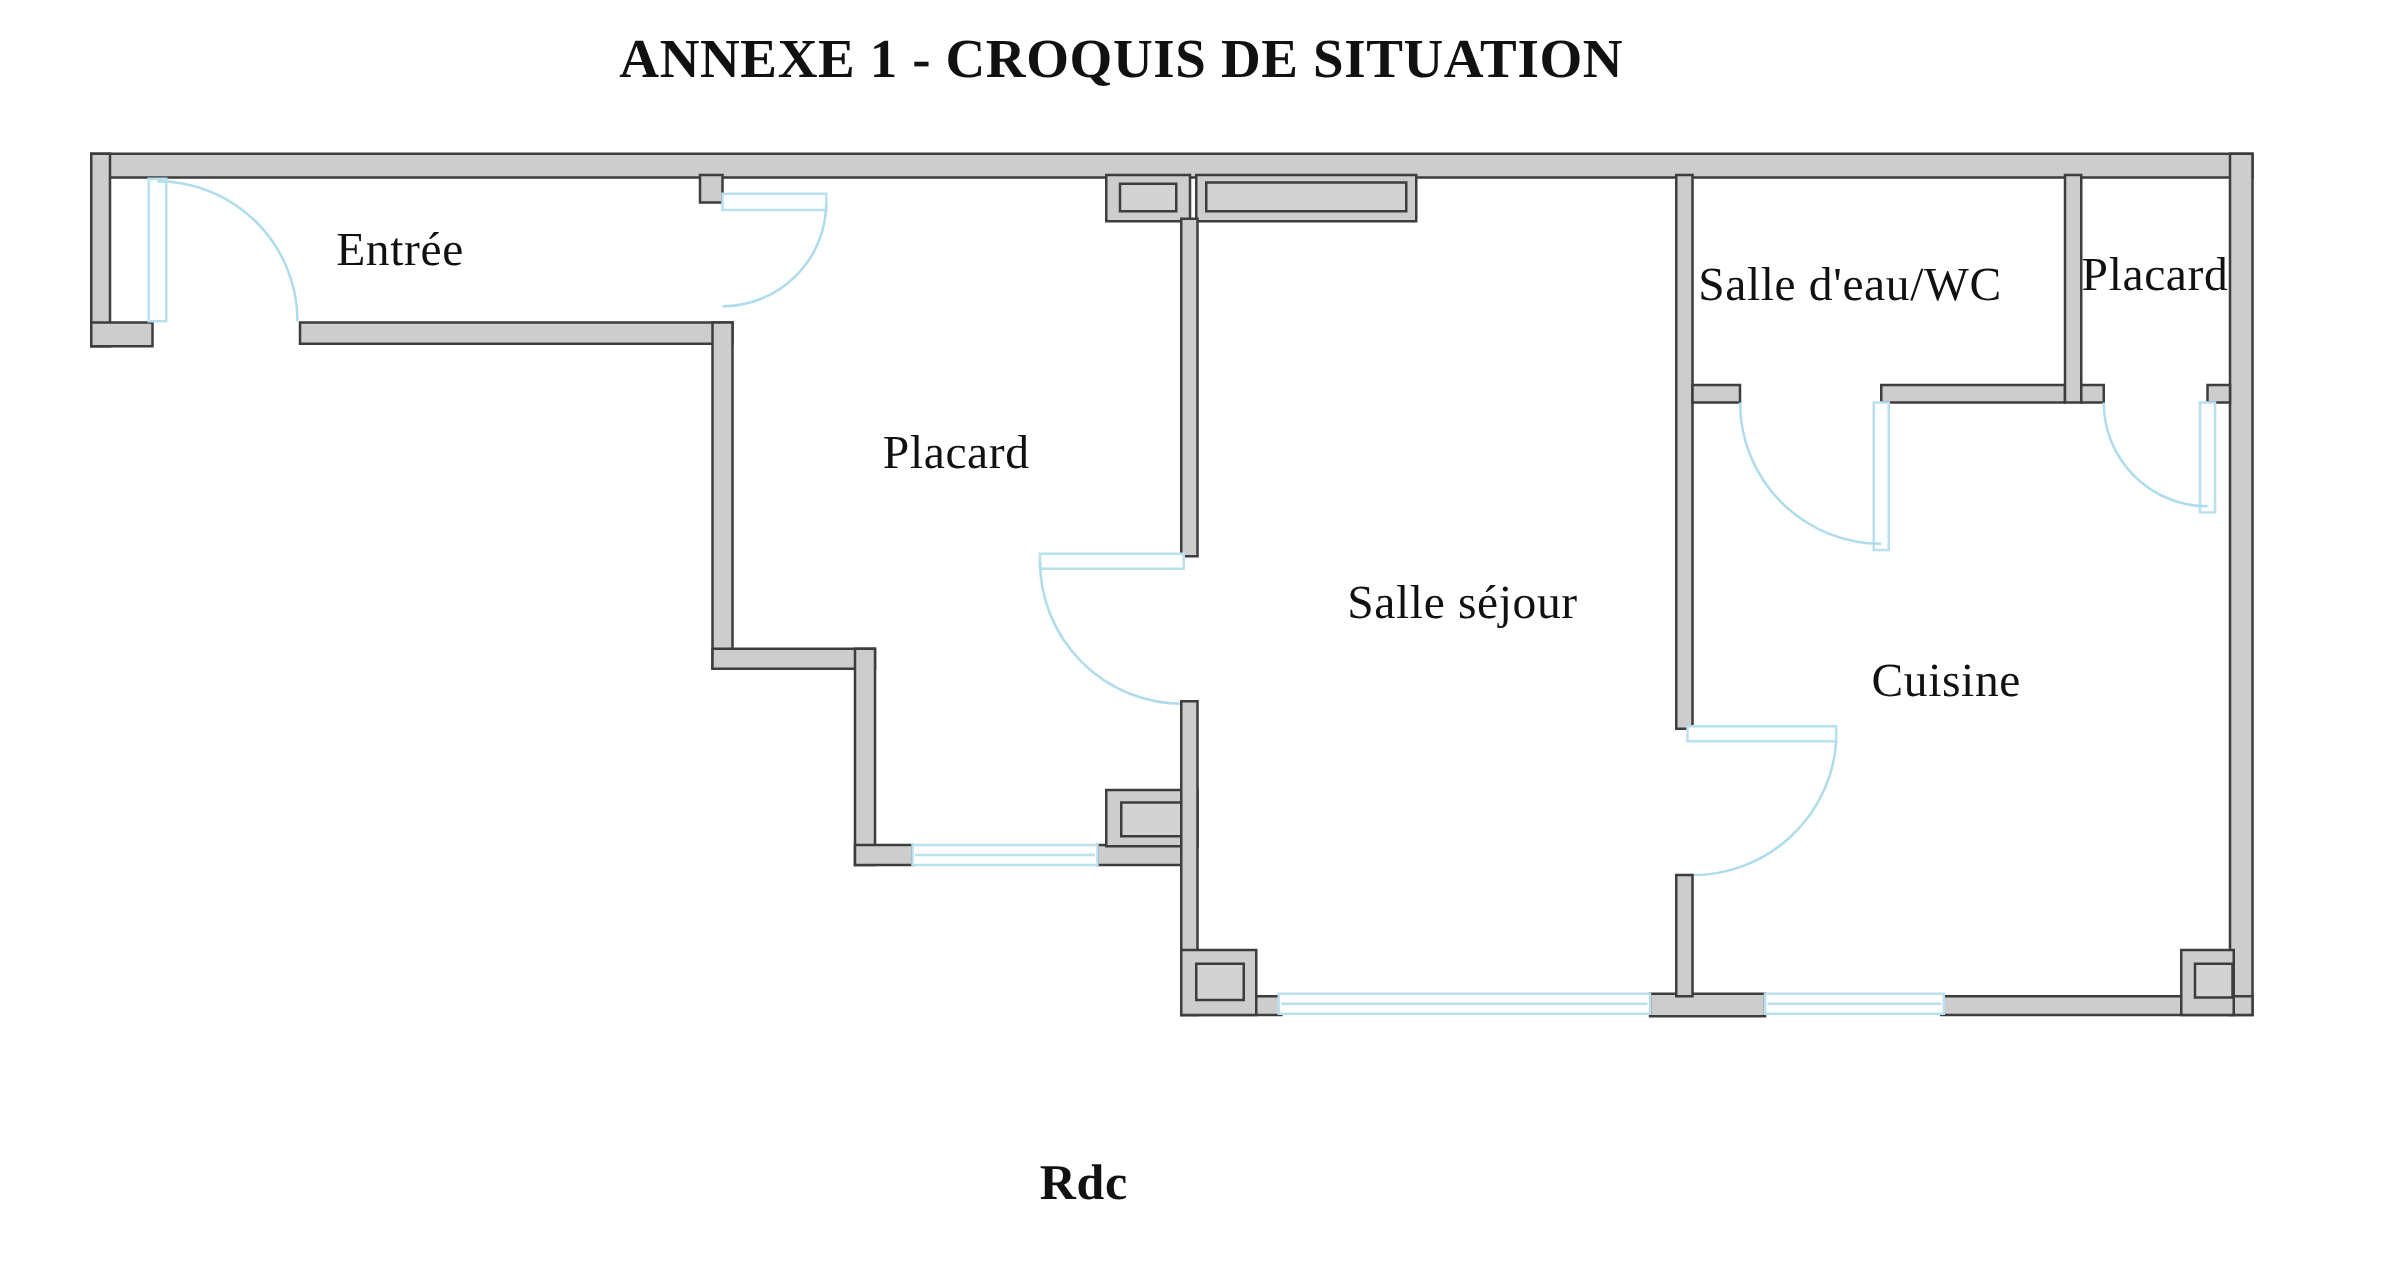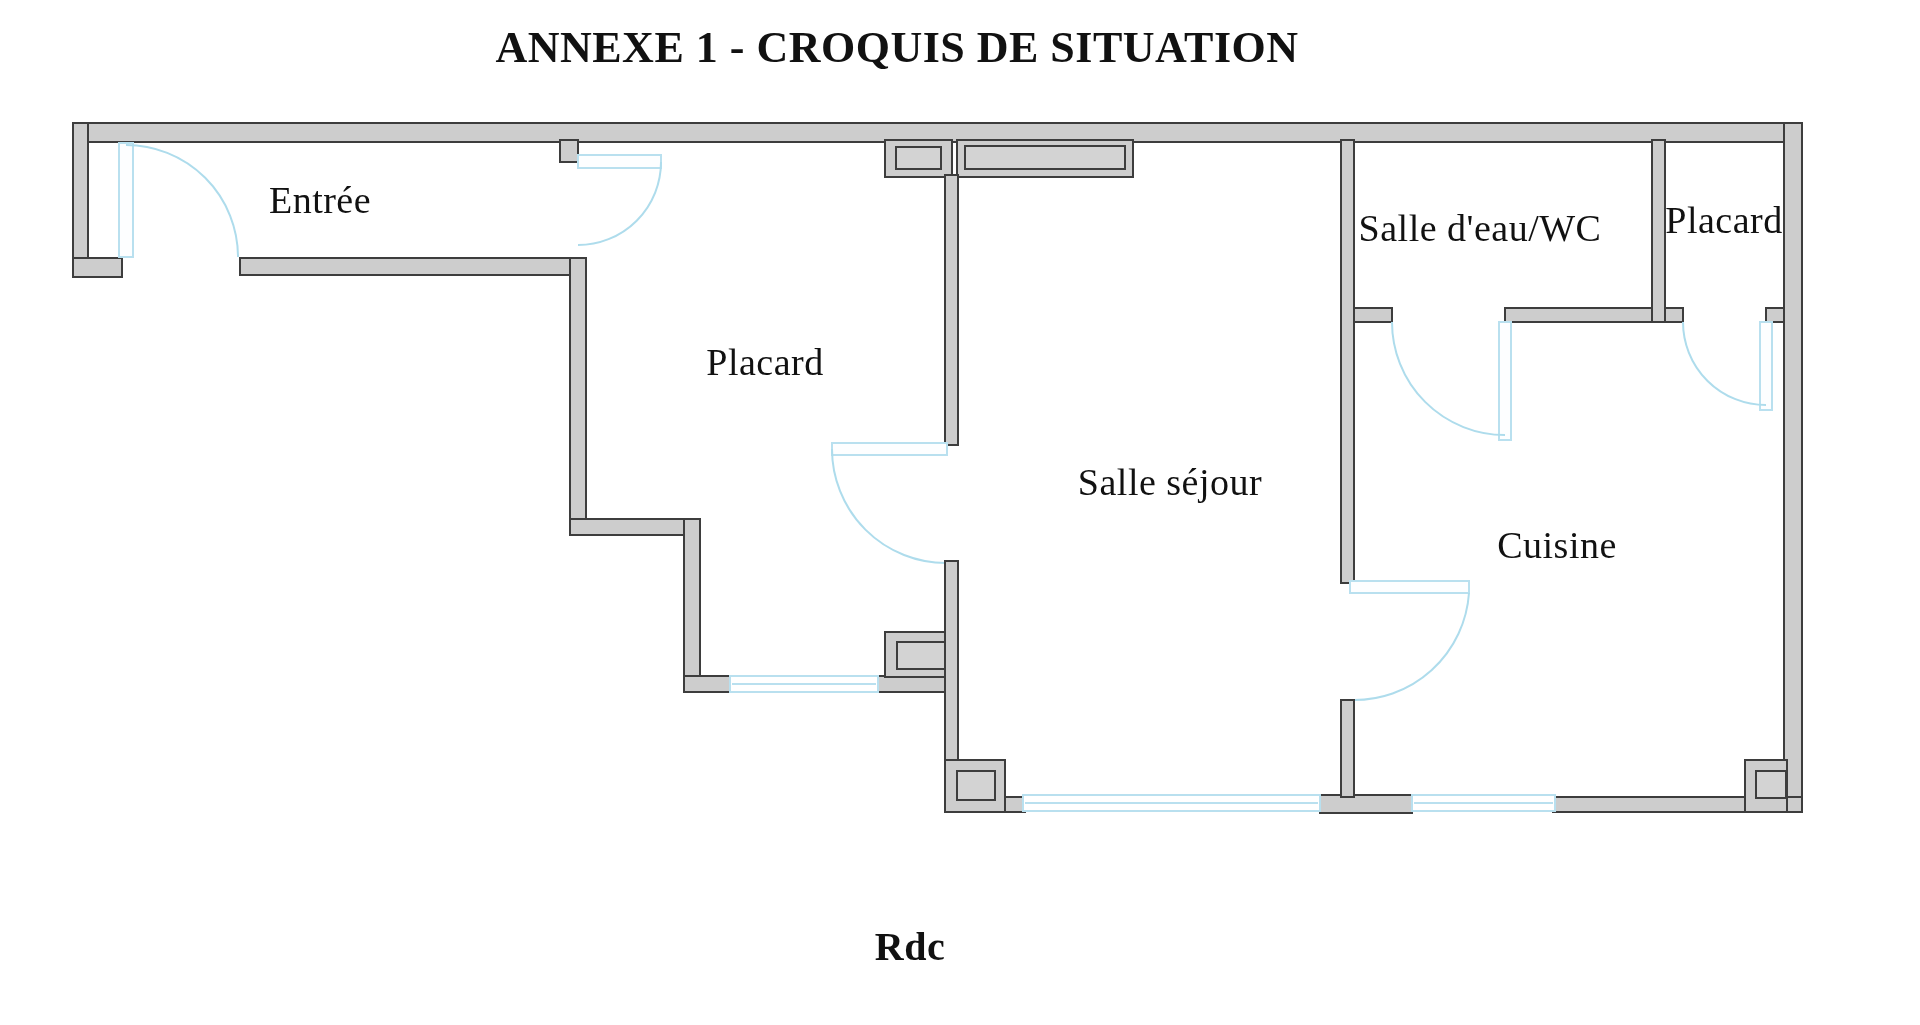--- a/index.html
+++ b/index.html
@@ -125,14 +125,14 @@
   <div class="label" style="left:765px;top:362px;">Placard</div>
 
   <div class="label" style="left:1138px;top:482px;margin-left:32px;">Salle séjour</div>
 
   <div class="label" style="left:1480px;top:228px;">Salle d'eau/WC</div>
 
   <div class="label" style="left:1724px;top:220px;">Placard</div>
 
   <div class="label" style="left:1557px;top:545px;">Cuisine</div>
 
-  <div class="label floor" style="left:910px;top:946px;">Rdc</div>
+  <div class="label floor" style="left:867px;top:946px;">Rdc</div>
 </div>
 
 </body></html>

